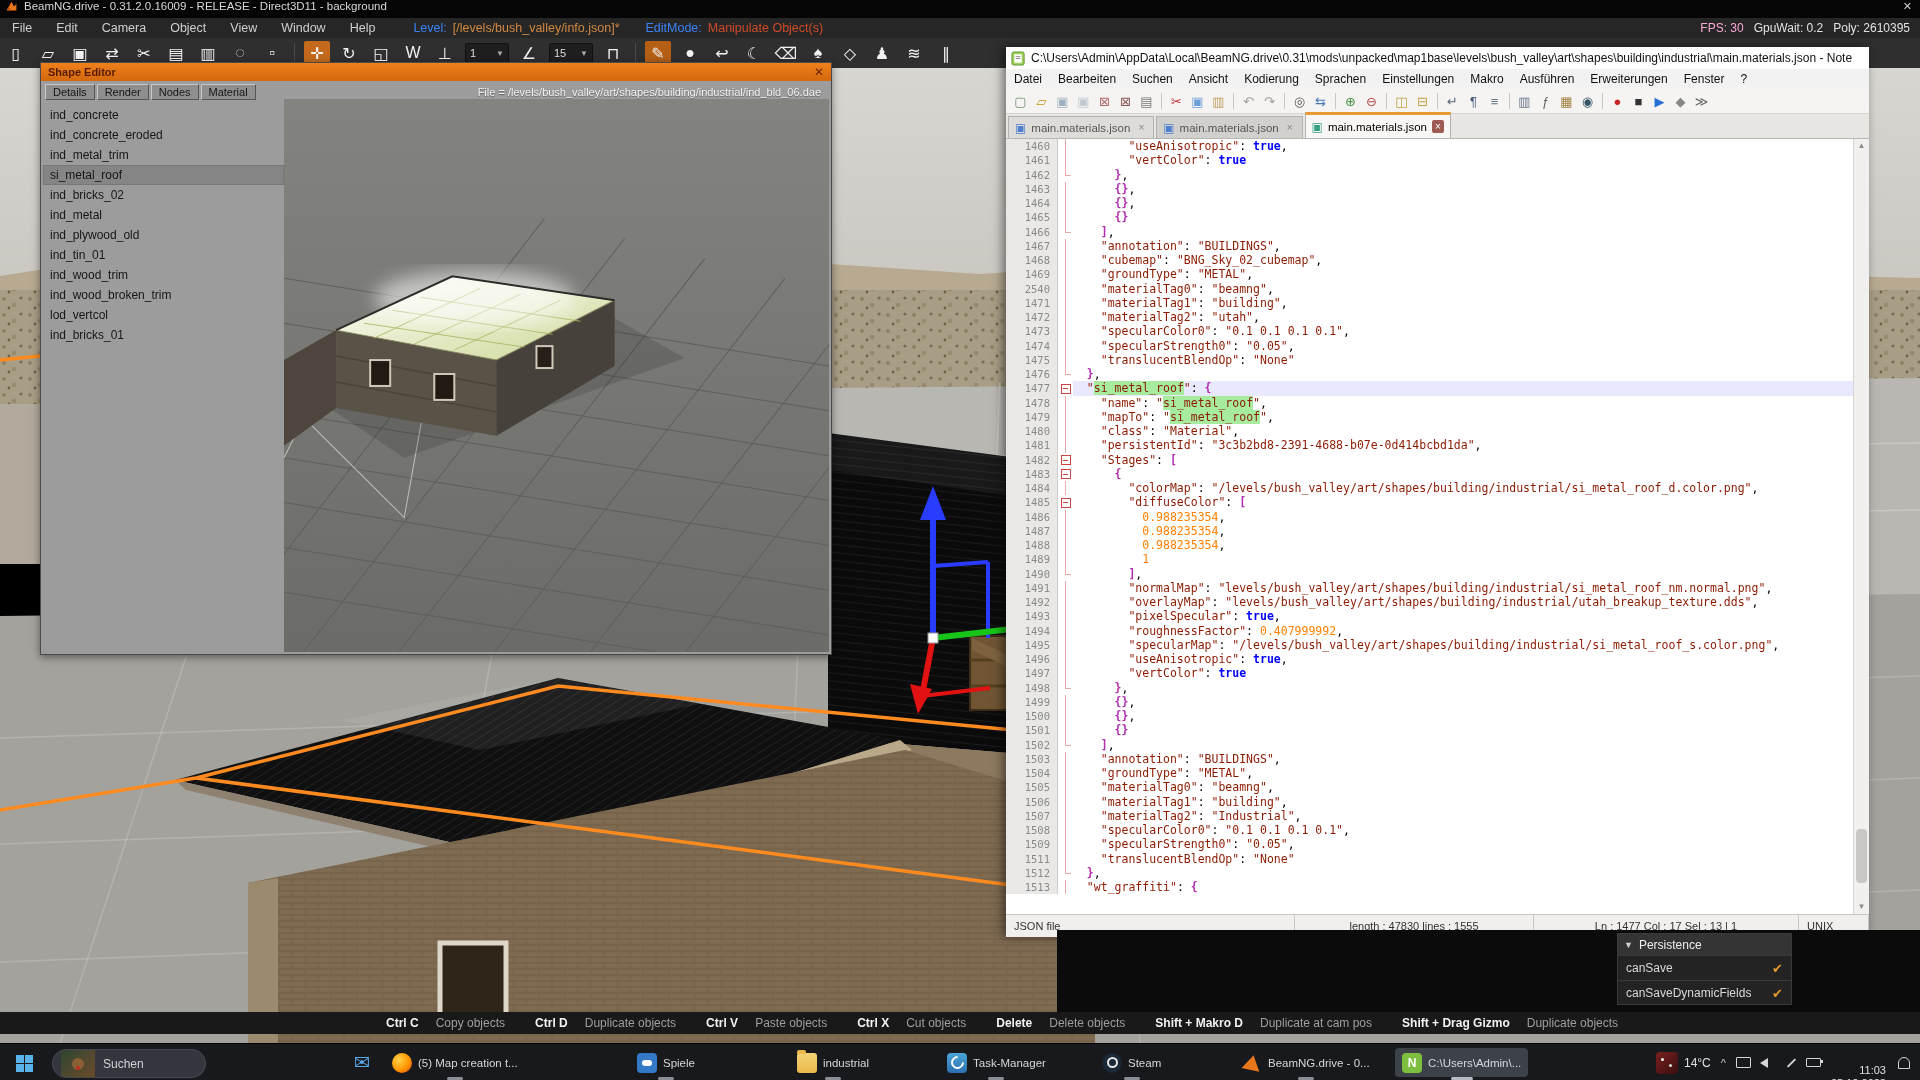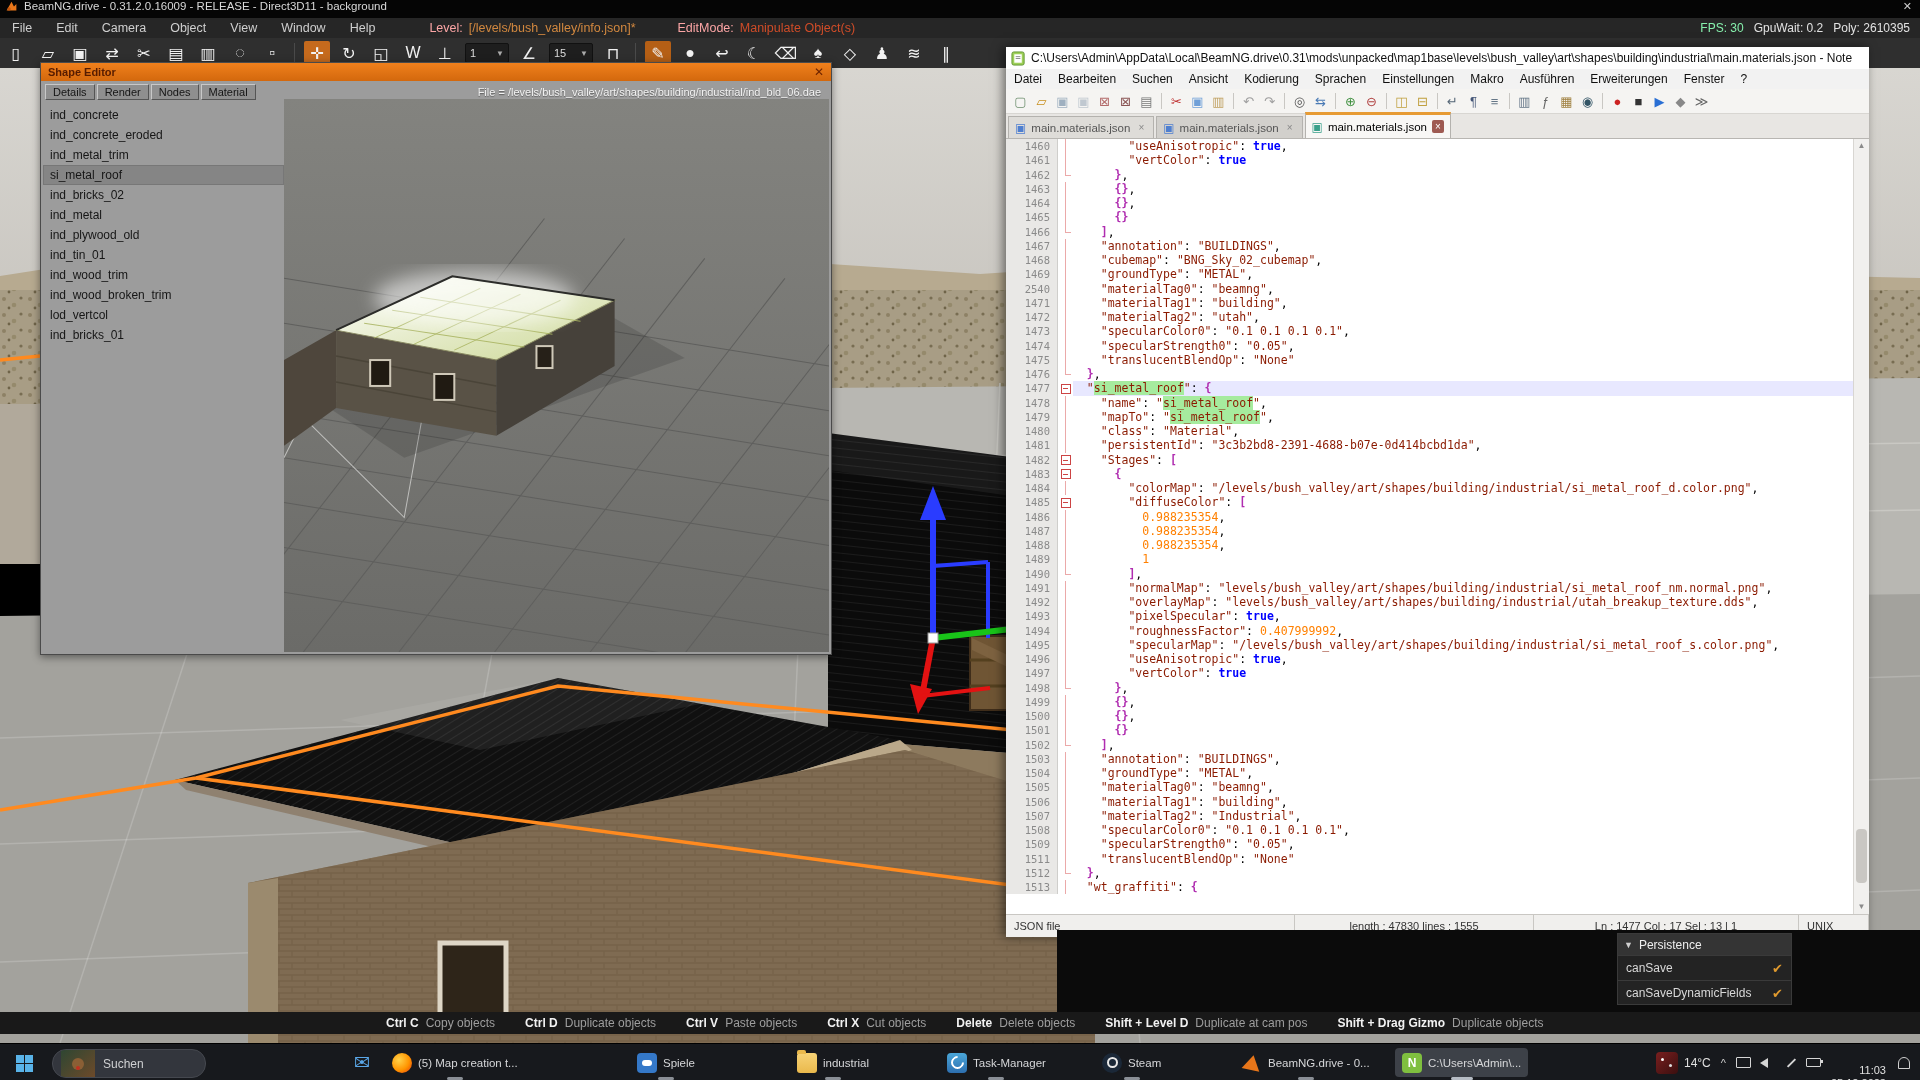--- a/index.html
+++ b/index.html
@@ -4,25 +4,25 @@
 <style>
   html,body{margin:0;padding:0;width:1920px;height:1080px;overflow:hidden;background:#000;
     font-family:"Liberation Sans","DejaVu Sans",sans-serif;-webkit-font-smoothing:antialiased;}
   .abs{position:absolute;}
   
   #bng-titlebar{left:0;top:0;width:1920px;height:18px;background:#050505;display:flex;align-items:flex-start;color:#d8d8d8;font-size:11.5px;}
   #bng-titlebar .logo{width:13px;height:13px;margin:0 6px 0 5px;}
   #bng-title-close{margin-left:auto;margin-right:8px;color:#cfcfcf;font-size:11px;cursor:default;}
   #bng-menubar{left:0;top:18px;width:1920px;height:20px;background:#262626;display:flex;align-items:center;font-size:12.5px;color:#cfcfcf;}
   #bng-menubar .mi{padding:0 12px;}
-  #bng-menubar .lbl{color:#fca5a5;margin-left:42px;}
+  #bng-menubar .lbl{color:#3b82f6;margin-left:26px;}
   #bng-menubar .lvl{color:#d2883f;margin-left:6px;}
   #bng-menubar .em{color:#cf4c28;margin-left:6px;}
   #bng-stats{margin-left:auto;margin-right:10px;display:flex;gap:10px;font-size:12px;}
-  #bng-stats .fps{color:#86efac;} #bng-stats .w{color:#e2e2e2;}
+  #bng-stats .fps{color:#f9a8d4;} #bng-stats .w{color:#e2e2e2;}
   #bng-toolbar{left:0;top:38px;width:1920px;height:30px;background:#2f2f2f;display:flex;align-items:center;color:#eee;}
   .bt-ic{width:26px;height:24px;margin:0 3px;display:flex;align-items:center;justify-content:center;font-size:16px;color:#f2f2f2;border-radius:2px;}
   .bt-ic.active{background:#c56a1d;} .bt-ic.hl{background:#b55f15;}
   .bt-sep{width:1px;height:20px;background:#4a4a4a;margin:0 6px;}
   .bt-dd{height:18px;min-width:34px;background:#1e1e1e;border:1px solid #111;color:#ddd;font-size:11px;display:flex;align-items:center;justify-content:space-between;padding:0 4px;margin:0 4px;border-radius:2px;}
   .bt-dd b{font-weight:normal;} .bt-dd i{font-style:normal;font-size:8px;color:#aaa;margin-left:4px;}
   
   #scene{left:0;top:38px;width:1920px;height:1005px;}
   
   #shape-editor{left:40px;top:62px;width:790px;height:591px;border:1px solid #4a4a4a;box-shadow:0 2px 8px rgba(0,0,0,.45);}
@@ -73,21 +73,21 @@
   #npp-status .cell{border-right:1px solid #c9c7c3;height:100%;display:flex;align-items:center;padding:0 8px;white-space:nowrap;overflow:hidden;}
   
   #under-strip{left:1057px;top:930px;width:863px;height:82px;background:#0b0b0b;}
   #persist{left:1617px;top:933px;width:173px;height:70px;background:#232323;border:1px solid #3a3a3a;font-size:12px;color:#d8d8d8;}
   #persist .hd{height:21px;background:#343434;display:flex;align-items:center;padding:0 6px;gap:6px;color:#eee;}
   #persist .hd .tri{font-size:9px;color:#cfcfcf;}
   #persist .row{height:24px;display:flex;align-items:center;padding:0 8px;border-top:1px solid #3a3a3a;}
   #persist .row .chk{margin-left:auto;color:#e09a2e;font-size:13px;}
   
   #shortcut-bar{left:0;top:1012px;width:1920px;height:22px;background:#191919;display:flex;align-items:center;padding-left:386px;gap:30px;font-size:12px;white-space:nowrap;}
-  .sc .k{color:#f2f2f2;font-weight:bold;} .sc .a{color:#9e9e9e;margin-left:7px;}
+  .sc .k{color:#f2f2f2;font-weight:bold;} .sc .a{color:#9e9e9e;margin-left:17px;}
   
   #taskbar{left:0;top:1043px;width:1920px;height:37px;background:#17191d;border-top:1px solid #000;}
   #tb-start{position:absolute;left:12px;top:7px;width:24px;height:24px;display:flex;align-items:center;justify-content:center;}
   #tb-search{position:absolute;left:52px;top:5px;width:152px;height:27px;border-radius:14px;background:#33363d;border:1px solid #45484f;display:flex;align-items:center;color:#cfd0d2;font-size:12px;overflow:hidden;}
   #tb-search .deer{width:34px;height:27px;flex:none;background:linear-gradient(135deg,#2e4632,#6d4a2a);display:flex;align-items:center;justify-content:center;}
   #tb-search .deer i{display:block;width:12px;height:12px;border-radius:50%;background:#8a5f35;position:relative;}
   #tb-search .deer i::after{content:"";position:absolute;left:4px;top:8px;width:4px;height:4px;border-radius:50%;background:#c03020;}
   #tb-search span{margin-left:8px;}
   .tb-app{position:absolute;top:4px;height:29px;display:flex;align-items:center;gap:6px;padding:0 7px;border-radius:4px;color:#d6d7d9;font-size:11.5px;white-space:nowrap;}
   .tb-app.active{background:#3d4148;}
@@ -758,21 +758,21 @@
       </div>
     </div>
 </div>
 
 <div class="abs" id="shortcut-bar">
     <span class="sc"><span class="k">Ctrl C</span><span class="a">Copy objects</span></span>
     <span class="sc"><span class="k">Ctrl D</span><span class="a">Duplicate objects</span></span>
     <span class="sc"><span class="k">Ctrl V</span><span class="a">Paste objects</span></span>
     <span class="sc"><span class="k">Ctrl X</span><span class="a">Cut objects</span></span>
     <span class="sc"><span class="k">Delete</span><span class="a">Delete objects</span></span>
-    <span class="sc"><span class="k">Shift + Level D</span><span class="a">Duplicate at cam pos</span></span>
+    <span class="sc"><span class="k">Shift + Makro D</span><span class="a">Duplicate at cam pos</span></span>
     <span class="sc"><span class="k">Shift + Drag Gizmo</span><span class="a">Duplicate objects</span></span>
   </div>
 
 <div class="abs" id="taskbar">
   <div id="tb-start">
     <svg width="17" height="17" viewBox="0 0 17 17">
       <rect x="0" y="0" width="8" height="8" fill="#59b3e8"></rect>
         <rect x="9" y="0" width="8" height="8" fill="#59b3e8"></rect>
       <rect x="0" y="9" width="8" height="8" fill="#59b3e8"></rect>
         <rect x="9" y="9" width="8" height="8" fill="#59b3e8"></rect>

